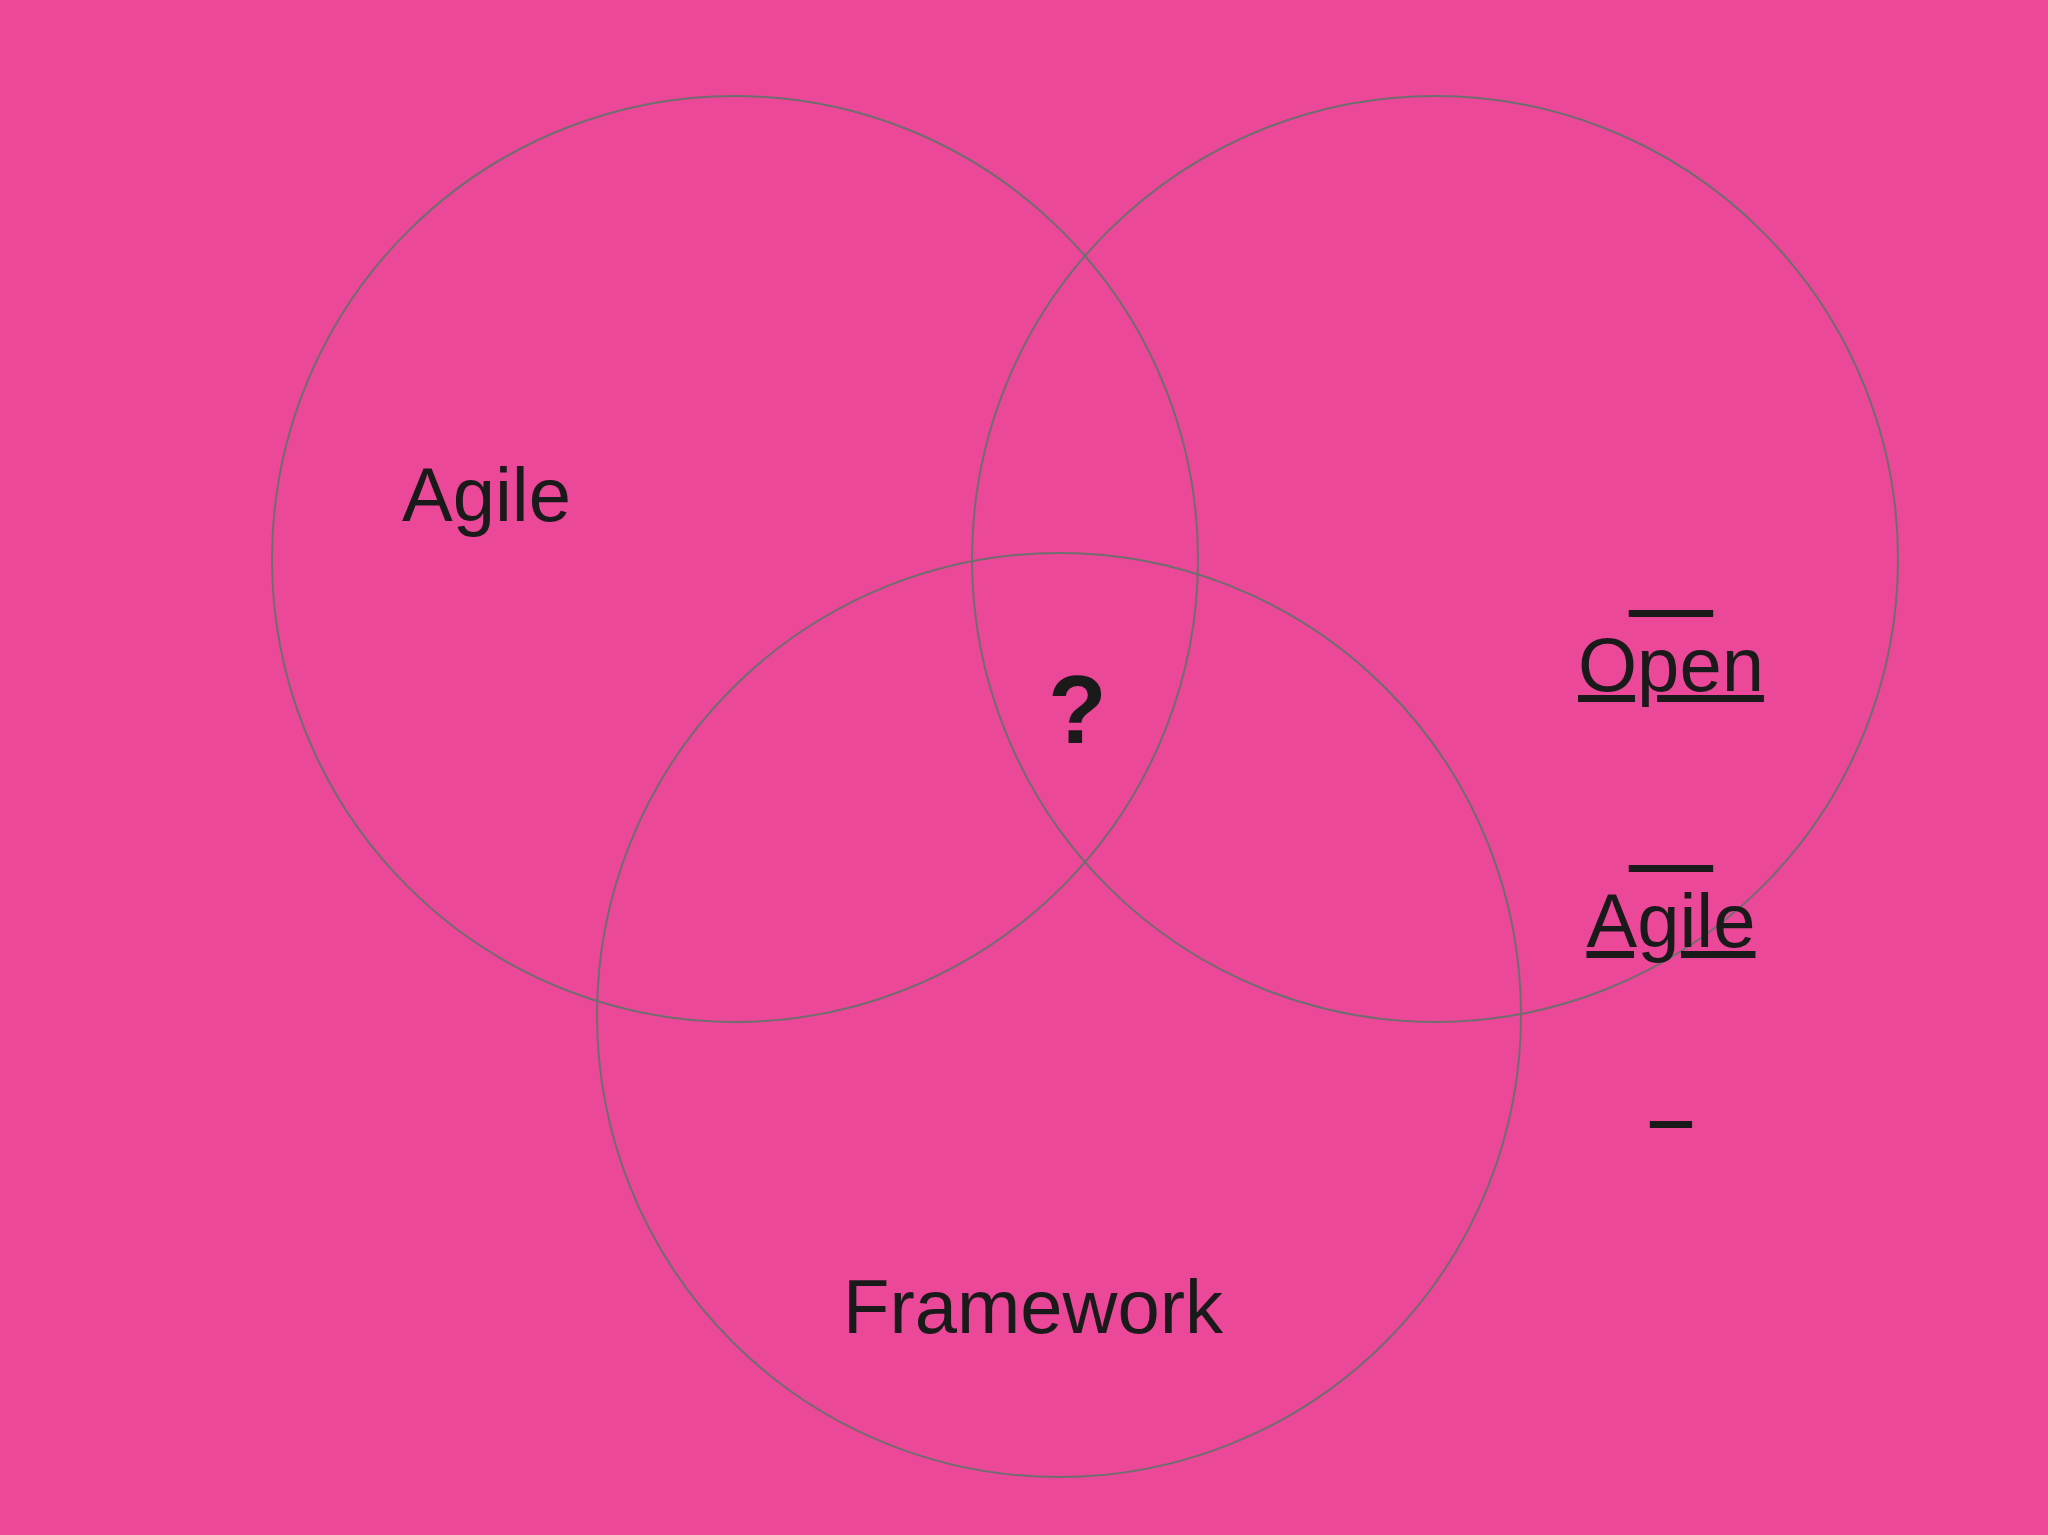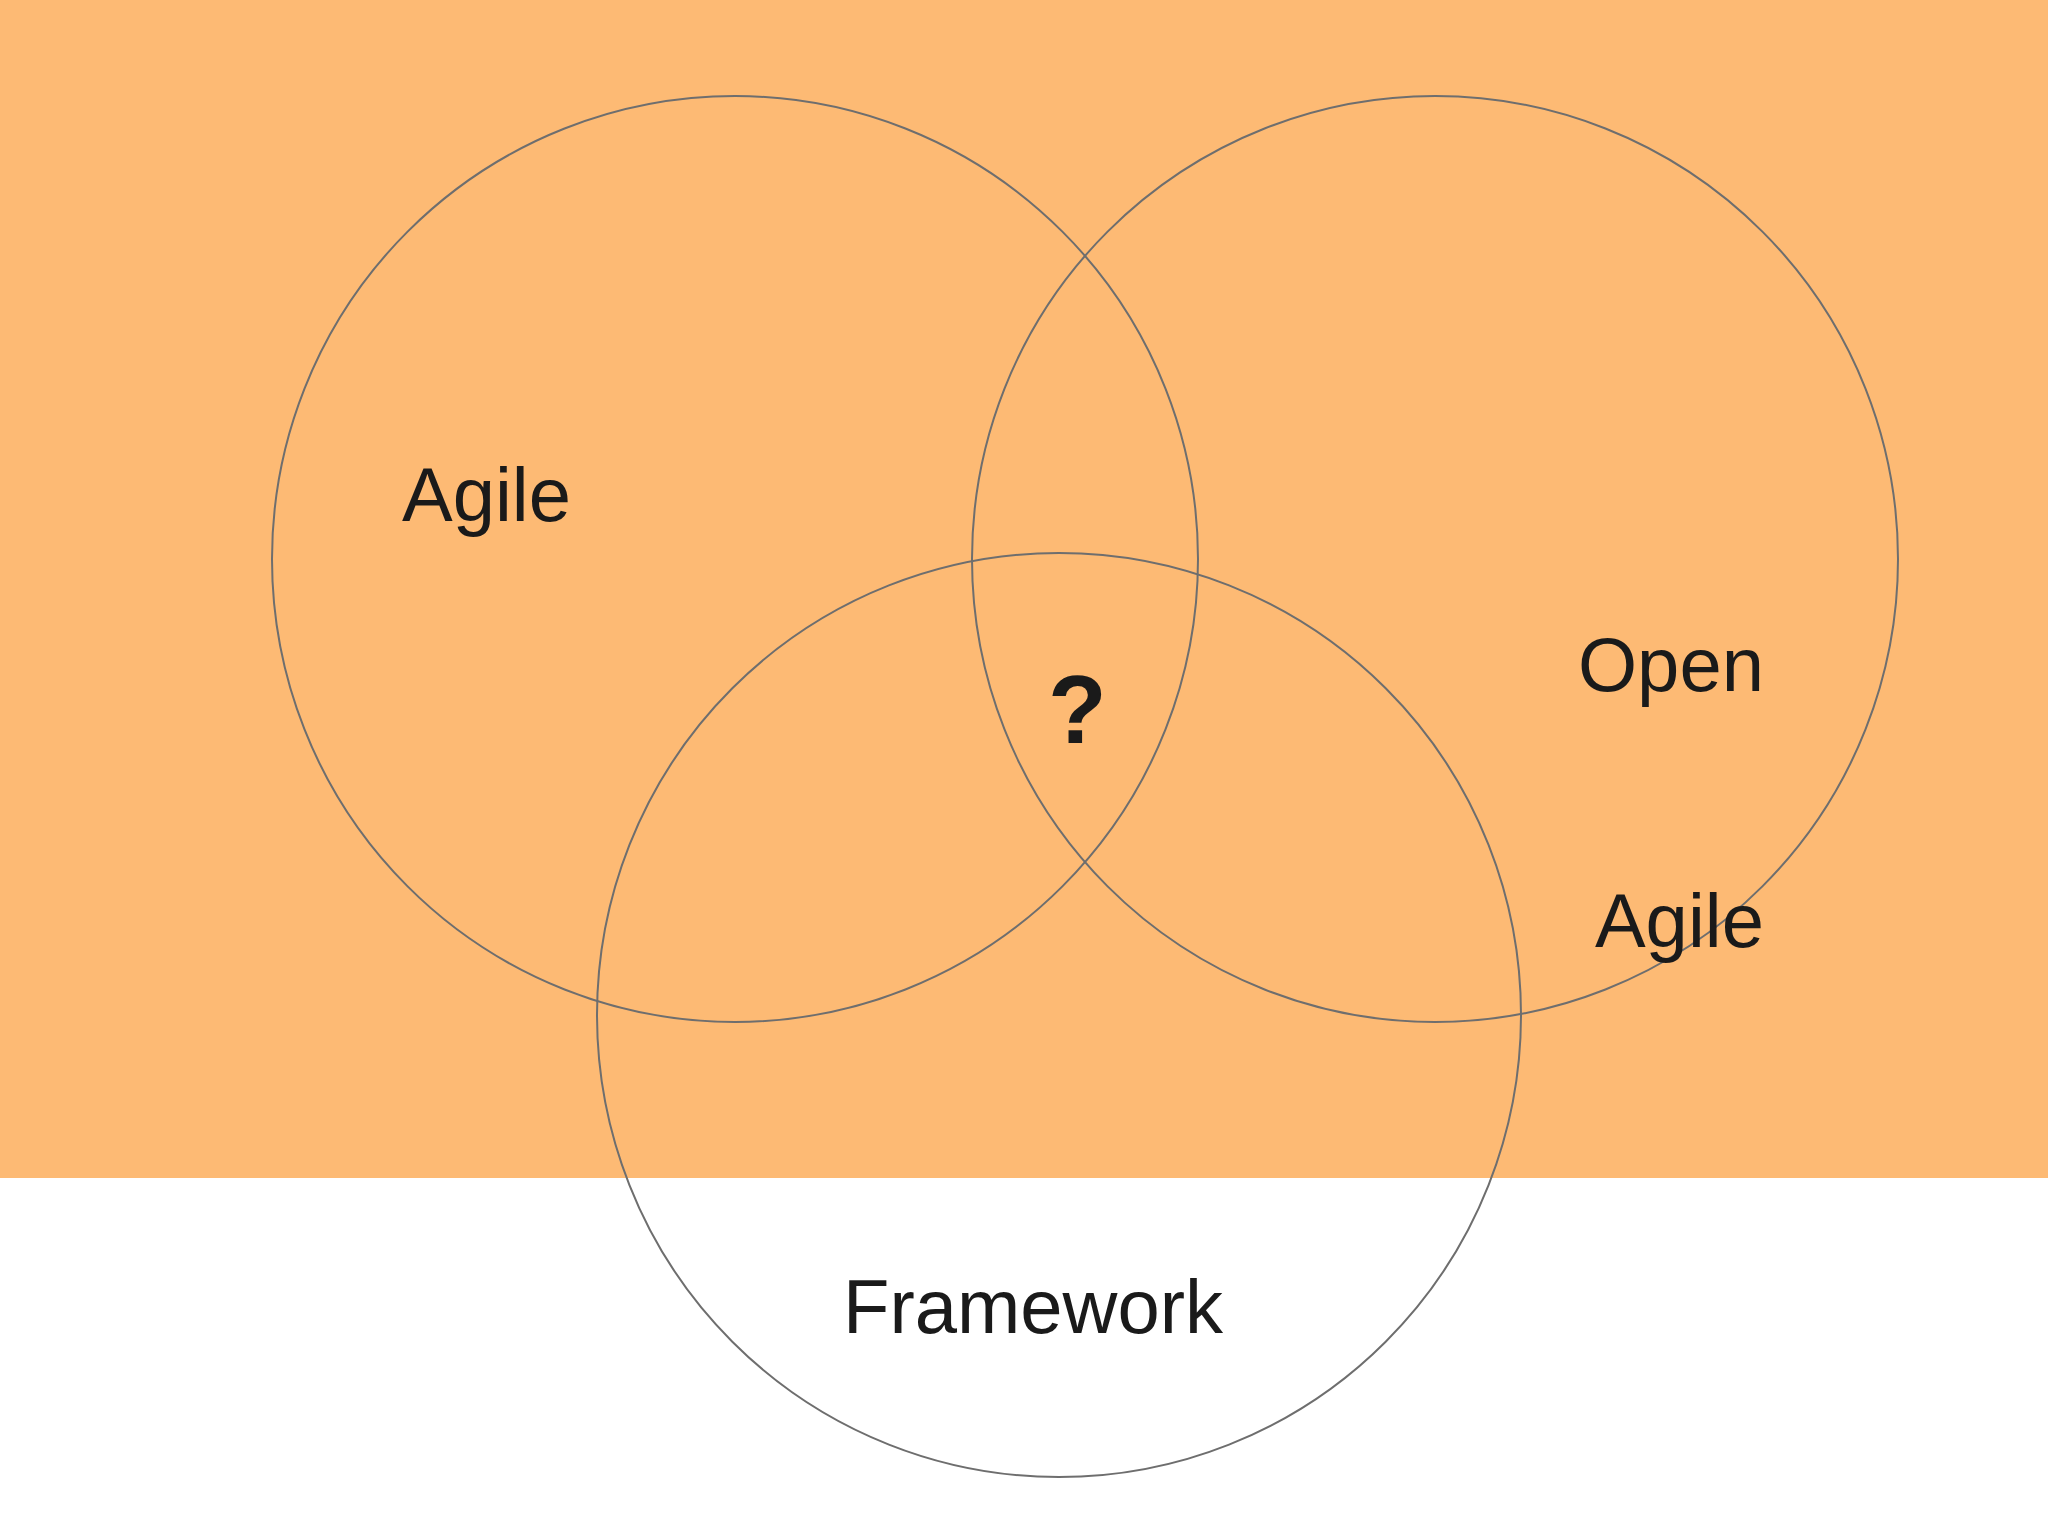--- a/index.html
+++ b/index.html
@@ -46,21 +46,22 @@
     -webkit-font-smoothing: antialiased;
   }
   #label-agile {
     left: 402px;
     top: 452px;
     text-align: left;
   }
   #label-open-source {
     left: 1578px;
     top: 452px;
-    text-align: right;
+    text-align: center;
+    text-decoration: underline;
   }
   #label-open-source .label-line {
     display: block;
   }
   #label-framework {
     left: 843px;
     top: 1264px;
     text-align: right;
   }
   #label-question {
@@ -71,21 +72,21 @@
     font-family: "Liberation Sans", sans-serif;
     font-weight: 700;
     font-size: 96px;
     line-height: 1;
     white-space: pre;
   }
 </style>
 </head>
 <body>
 
-<div id="diagram-root" style="width: 2048px; height: 1178px; background: #fdba74;">
+<div id="diagram-root" style="width: 2048px; height: 1535px; background: #ec4899;">
 
   <svg id="venn-svg" viewBox="0 0 2048 1535" preserveAspectRatio="xMidYMid meet">
     <circle class="venn-circle" id="circle-agile" cx="735" cy="559" r="463" stroke="#6e6e6e" stroke-width="2"></circle>
     <circle class="venn-circle" id="circle-open-source" cx="1435" cy="559" r="463" stroke="#6e6e6e" stroke-width="2"></circle>
     <circle class="venn-circle" id="circle-framework" cx="1059" cy="1015" r="462" stroke="#6e6e6e" stroke-width="2"></circle>
   </svg>
 
   <div class="venn-label" id="label-agile" style="left: 402px; top: 452px; color: rgb(26, 26, 26);">Agile</div>
 
   <div class="venn-label" id="label-open-source" style="left: 1578px; top: 452px; color: rgb(26, 26, 26);">

